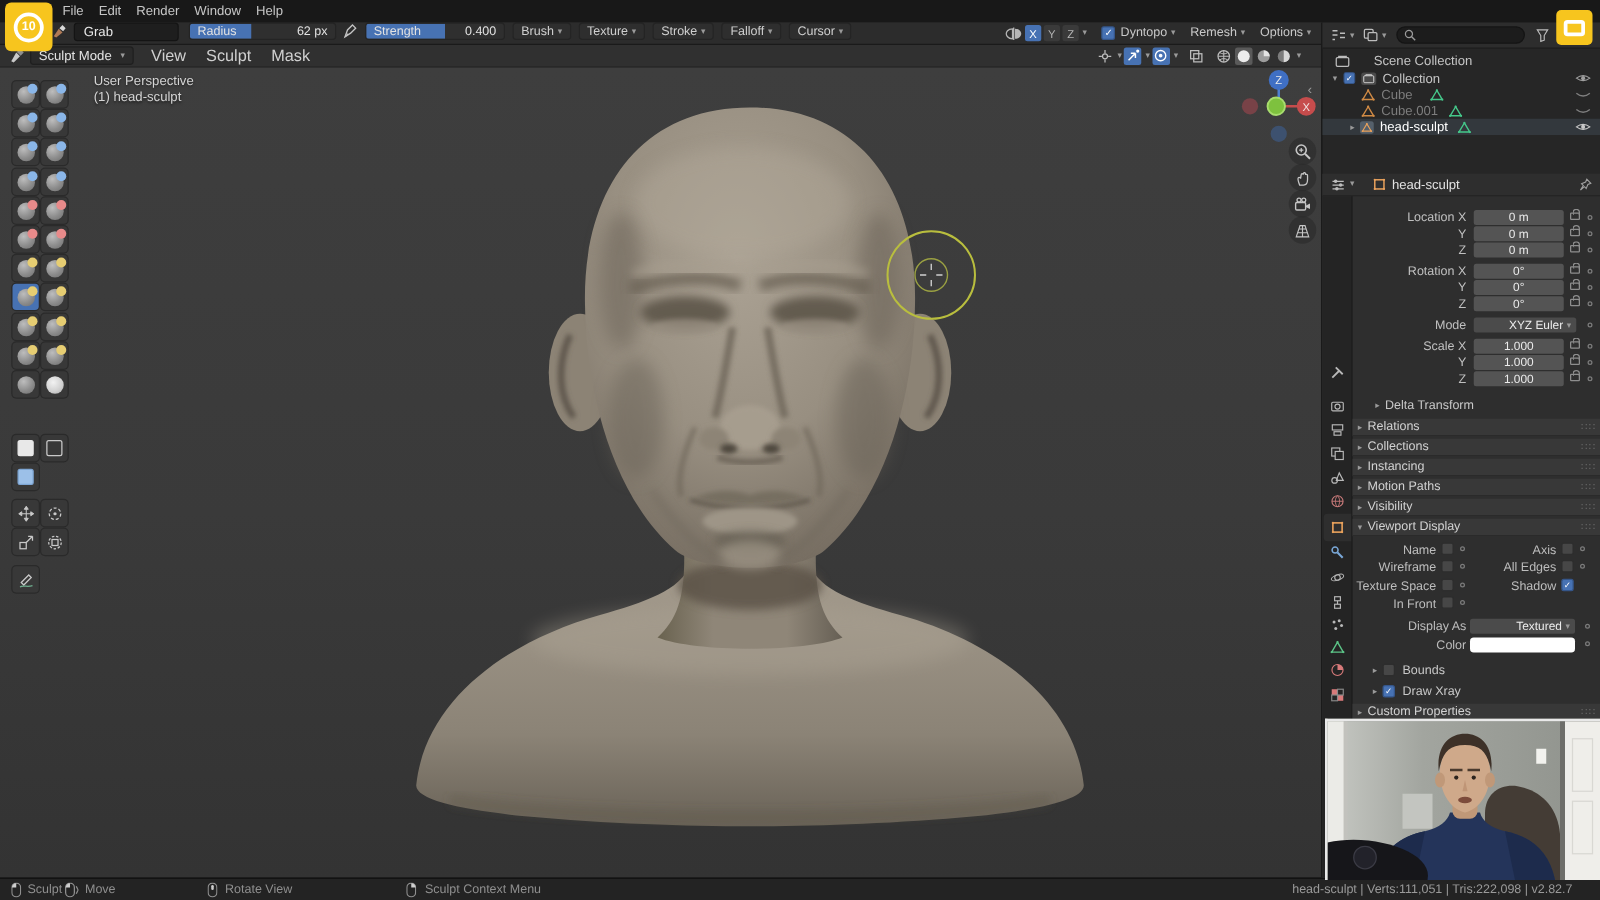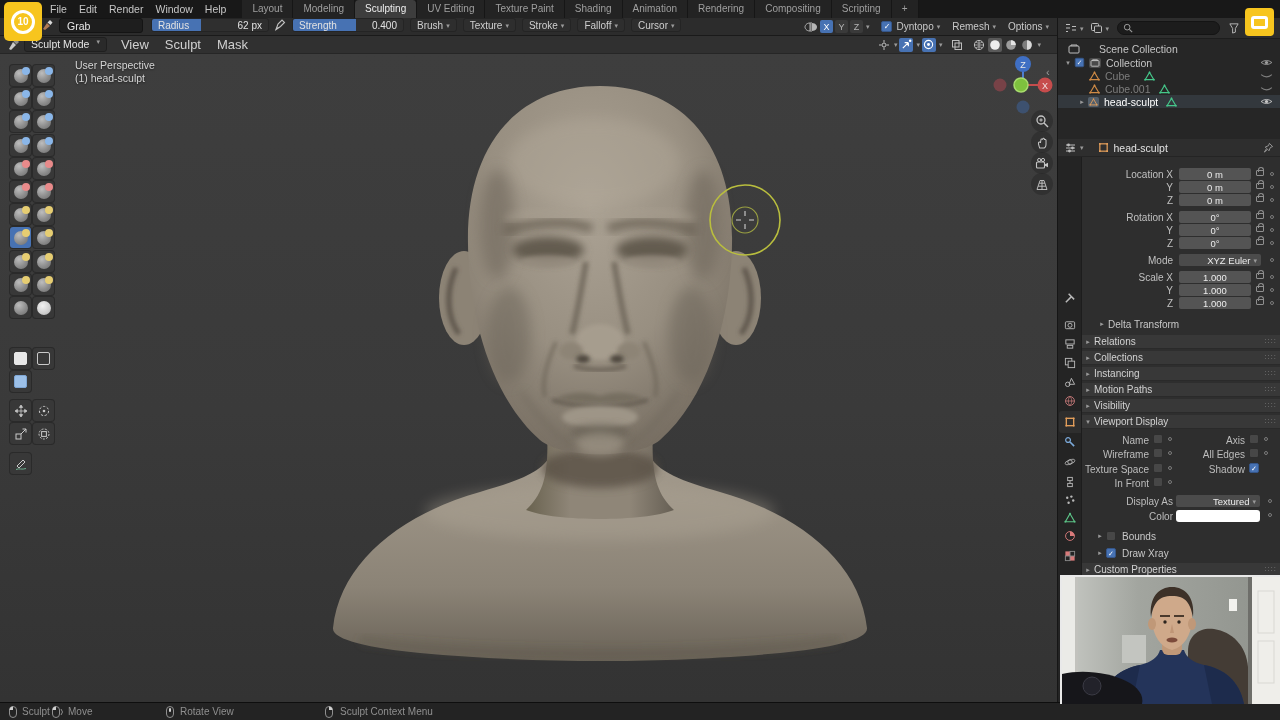--- a/index.html
+++ b/index.html
@@ -24,21 +24,21 @@
 .slider .val{position:absolute;right:6px;top:1px;z-index:2}
 .ddbtn{height:14px;background:#2e2e2e;border:1px solid #242424;border-radius:3px;display:flex;align-items:center;justify-content:center;padding:0 6px;font-size:10px;color:#cfcfcf;margin-left:6px}
 .axbtn{width:13px;height:13px;border-radius:2px;background:#3a3a3a;color:#b5b5b5;font-size:9px;display:flex;align-items:center;justify-content:center;margin-left:2px}
 .axbtn.on{background:#4772b3;color:#fff}
 .cb{width:11px;height:11px;background:#3f3f3f;border:1px solid #272727;border-radius:2px;display:flex;align-items:center;justify-content:center}
 .cb.on{background:#4772b3;border-color:#35568a}
 .cb .ck{font-size:8px;color:#fff;line-height:1}
 
 #vpheader{left:0;top:36px;width:1057px;height:18px;background:#303030;border-bottom:1px solid #262626;display:flex;align-items:center;z-index:20}
 .hmenu{padding:0 8px;font-size:13px;color:#d0d0d0;line-height:18px}
-.modebtn{height:15px;background:#2a2a2a;border:1px solid #1f1f1f;border-radius:3px;display:flex;gap:4px;padding:0 6px;margin-left:4px;font-size:10.5px;color:#e4e4e4}
+.modebtn{height:15px;background:#2a2a2a;border:1px solid #1f1f1f;border-radius:3px;display:flex;align-items:center;gap:4px;padding:0 6px;margin-left:4px;font-size:10.5px;color:#e4e4e4}
 .hicon{width:14px;height:14px;display:flex;align-items:center;justify-content:center;border-radius:2px;margin-left:2px}
 .hicon.on{background:#4772b3}
 .hicon.sel{background:#5a5a5a}
 
 #viewport{left:0;top:54px;width:1057px;height:648px;background:linear-gradient(#3e3e3e 0%,#3a3a3a 55%,#333333 100%);overflow:hidden}
 .ovtext{position:absolute;left:75px;font-size:10.5px;color:#d5d5d5;text-shadow:0 1px 2px rgba(0,0,0,.5)}
 
 .tbtn{position:absolute;width:21px;height:21px;border-radius:3px;background:#383838;display:flex;align-items:center;justify-content:center;box-shadow:0 0 0 1px #2a2a2a}
 .tbtn.active{background:#4772b3}
 .sph{position:relative;width:14px;height:14px;border-radius:50%;background:radial-gradient(circle at 35% 30%,#bdbdbd,#8d8d8d 55%,#6c6c6c)}
@@ -92,33 +92,20 @@
 </head>
 <body>
 
 <div id="menubar" class="abs">
   <div style="width:44px"></div>
   <div class="menu">File</div>
   <div class="menu">Edit</div>
   <div class="menu">Render</div>
   <div class="menu">Window</div>
   <div class="menu">Help</div>
-  <div id="tabs">
-    <div class="tab">Layout</div>
-    <div class="tab">Modeling</div>
-    <div class="tab active">Sculpting</div>
-    <div class="tab">UV Editing</div>
-    <div class="tab">Texture Paint</div>
-    <div class="tab">Shading</div>
-    <div class="tab">Animation</div>
-    <div class="tab">Rendering</div>
-    <div class="tab">Compositing</div>
-    <div class="tab">Scripting</div>
-    <div class="tab">+</div>
-  </div>
 </div>
 
 <div id="toolrow" class="abs">
   <div style="width:14px"></div>
   <div style="width:19px;height:19px;border-radius:50%;background:radial-gradient(circle at 62% 30%,#cfcfcf 22%,#8c8c8c 40%,#6e6e6e)"></div>
   <svg width="13" height="13" viewBox="0 0 13 13" style="margin-left:8px">
       <path d="M2,11 L6,5 L9,8 L4,12 Z" fill="#b07a56"></path>
       <path d="M6.5,4.5 L9,2 L11.5,4.5 L9.5,7 Z" fill="#d9d9d9"></path>
     </svg>
   <div style="width:84px;height:15px;background:#1e1e1e;border:1px solid #141414;border-radius:3px;display:flex;align-items:center;padding:0 7px;margin-left:5px;color:#e8e8e8;font-size:10.5px">
@@ -888,20 +875,21 @@
   <svg class="abs" style="left:166px;top:3px" width="8" height="12" viewBox="0 0 8 12">
       <rect x="0.5" y="0.5" width="7" height="11" rx="3.5" fill="none" stroke="#8f8f8f"></rect>
       <rect x="3" y="2" width="2" height="4" rx="1" fill="#cfcfcf"></rect>
     </svg>
   <span class="hint" style="left:180px">Rotate View</span>
   <svg class="abs" style="left:325px;top:3px" width="8" height="12" viewBox="0 0 8 12">
       <rect x="0.5" y="0.5" width="7" height="11" rx="3.5" fill="none" stroke="#8f8f8f"></rect>
       <path d="M7.5,4 A3.5,3.5 0 0 0 4,0.5 V4 Z" fill="#cfcfcf"></path>
     </svg>
   <span class="hint" style="left:340px">Sculpt Context Menu</span>
+  <span class="hint" style="right:22px;color:#9a9a9a">head-sculpt | Verts:111,051 | Tris:222,098 | v2.82.7</span>
 </div>
 
 <div id="webcam" class="abs">
   <svg width="218" height="127" viewBox="0 0 218 127">
     <defs>
       <linearGradient id="gWall" x1="0" y1="0" x2="1" y2="0">
         <stop offset="0" stop-color="#c7c9c4"></stop>
           <stop offset="0.35" stop-color="#a2a59f"></stop>
           <stop offset="1" stop-color="#8f928c"></stop>
       </linearGradient>

